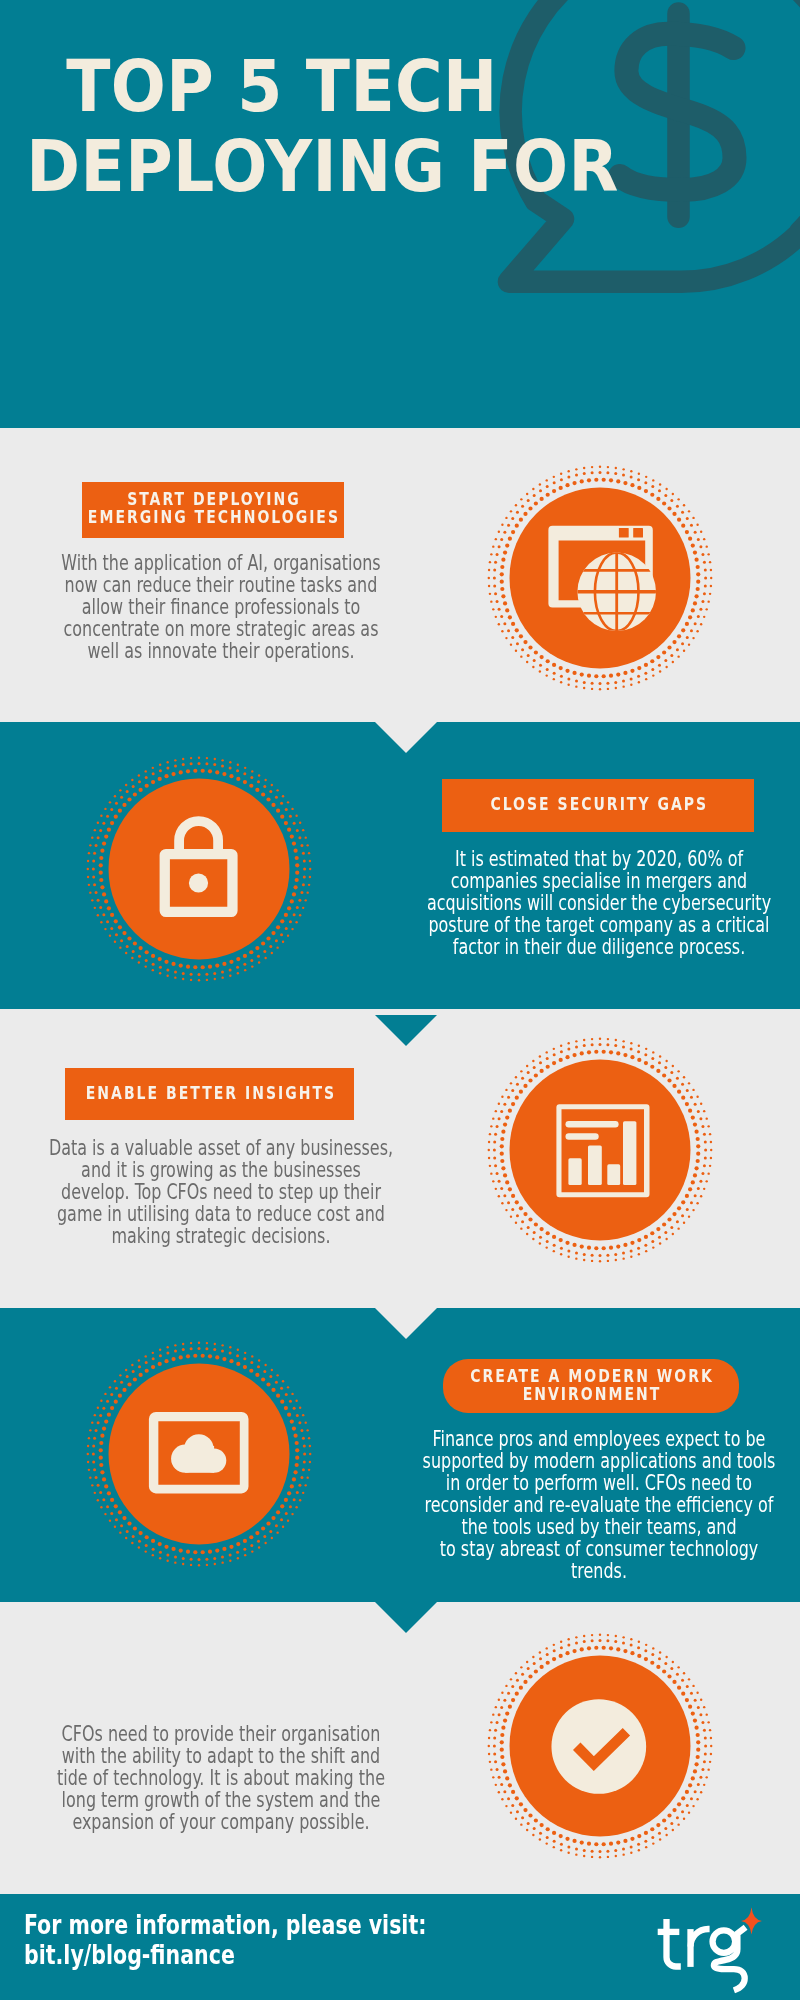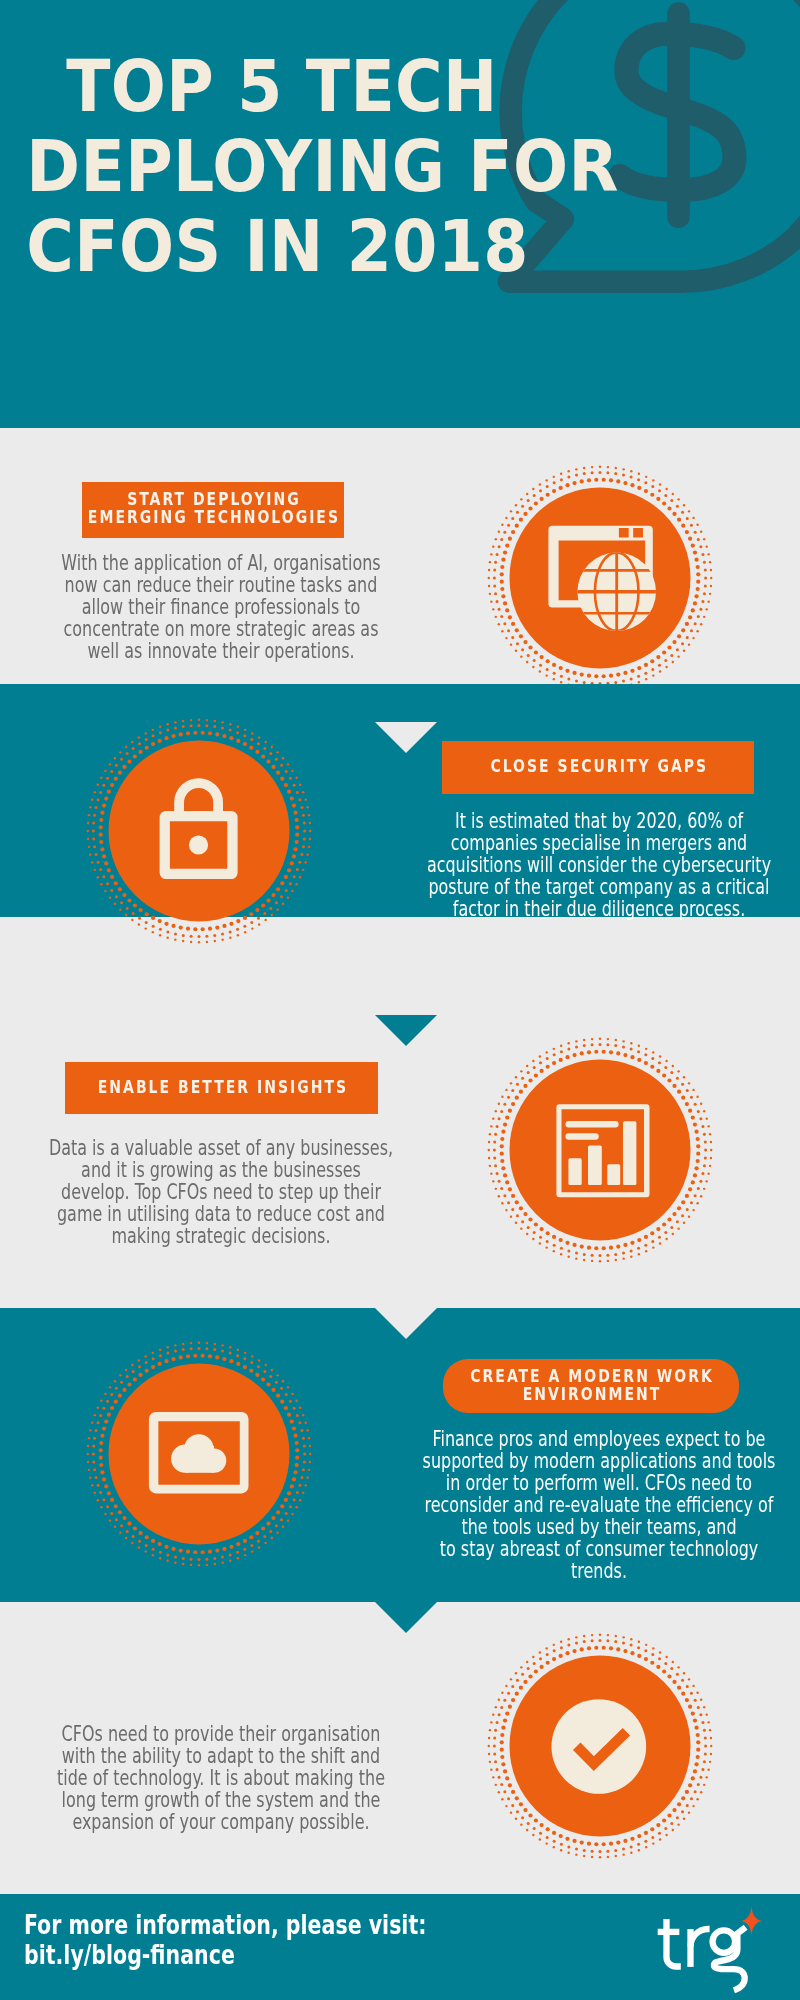--- a/index.html
+++ b/index.html
@@ -61,21 +61,20 @@
   <div class="band band-teal" id="header">
     <svg id="header-decor" width="320" height="300" viewBox="480 0 320 300" fill="none" overflow="visible">
       <path d="M800 232.3 A169.8 169.8 0 1 0 536 201 L563 219 L509 281.7 L680.3 281.7 A169.8 169.8 0 0 0 800 233.3" stroke="#1e5d69" stroke-width="22.5" fill="none" stroke-linecap="round" stroke-linejoin="round"></path>
       <path d="M678.5 13.4 L678.5 216.8" stroke="#1e5d69" stroke-width="22.5" stroke-linecap="round"></path>
       <path d="M733.5 48 C716 37 694 33.8 669 33.8 C642 33.8 626.4 49 626.4 70.9
                C626.4 95 662 104 692 113 C727 124 734.5 138 734.5 158.1
                C734.5 179 712 190 682 190 C652 190 632 186 620 176" stroke="#1e5d69" stroke-width="24" fill="none" stroke-linecap="round" stroke-linejoin="round"></path>
     </svg>
     <div class="h1" id="h1l1">TOP 5 TECH</div>
     <div class="h1" id="h1l2">DEPLOYING FOR</div>
-    <div class="h1" id="h1l3">CFOS IN 2018</div>
   </div>
 
   <div class="band band-gray" style="top:428px;height:294px;">
     <div class="badge" style="left:82px;top:53.5px;width:262px;height:56px;">
         <span><span>START DEPLOYING</span><br><span>EMERGING TECHNOLOGIES</span></span>
       </div>
     <div class="body body-gray" style="left:-29.5px;top:123.5px;">
       <div>With the application of AI, organisations</div>
       <div>now can reduce their routine tasks and</div>
       <div>allow their finance professionals to</div>
@@ -362,21 +361,21 @@
             <path d="M95 155.2 h84" stroke-width="2.6"></path>
             <path d="M136.7 93 v82" stroke-width="2.8"></path>
             <ellipse cx="136.7" cy="133.8" rx="21.8" ry="39.3" stroke-width="2.6"></ellipse>
           </g>
         </g>
       </svg>
     </div>
   </div>
   <div class="notch notch-gray" style="top:722px;"></div>
 
-  <div class="band band-teal" style="top:684px;height:233px;">
+  <div class="band band-teal" style="top:722px;height:287px;">
     <div class="badge" style="left:442px;top:57.2px;width:312px;height:53px;">
         <span><span>CLOSE SECURITY GAPS</span></span>
       </div>
     <div class="body body-white" style="left:349px;top:126px;">
       <div>It is estimated that by 2020, 60% of</div>
       <div>companies specialise in mergers and</div>
       <div>acquisitions will consider the cybersecurity</div>
       <div>posture of the target company as a critical</div>
       <div>factor in their due diligence process.</div>
     </div>
@@ -646,21 +645,21 @@
           <path fill="#f3ecdd" fill-rule="evenodd" d="M86.9 99.9 h65.4 a6.3 6.3 0 0 1 6.3 6.3 v55.6 a6.3 6.3 0 0 1 -6.3 6.3 h-65.4 a6.3 6.3 0 0 1 -6.3 -6.3 v-55.6 a6.3 6.3 0 0 1 6.3 -6.3 z
                    M90.9 110.2 v47.6 h57.4 v-47.6 z"></path>
           <circle cx="119.5" cy="134" r="9.6" fill="#f3ecdd"></circle>
         </g>
       </svg>
     </div>
   </div>
   <div class="notch notch-teal" style="top:1015px;"></div>
 
   <div class="band band-gray" style="top:1015px;height:293px;">
-    <div class="badge" style="left:65px;top:47px;width:313px;height:52px;">
+    <div class="badge" style="left:65px;top:53px;width:289px;height:52px;">
         <span><span>ENABLE BETTER INSIGHTS</span></span>
       </div>
     <div class="body body-gray" style="left:-29.5px;top:122px;">
       <div>Data is a valuable asset of any businesses,</div>
       <div>and it is growing as the businesses</div>
       <div>develop. Top CFOs need to step up their</div>
       <div>game in utilising data to reduce cost and</div>
       <div>making strategic decisions.</div>
     </div>
     <div class="icon-wrap" style="left:480.2px;top:15.2px;">

